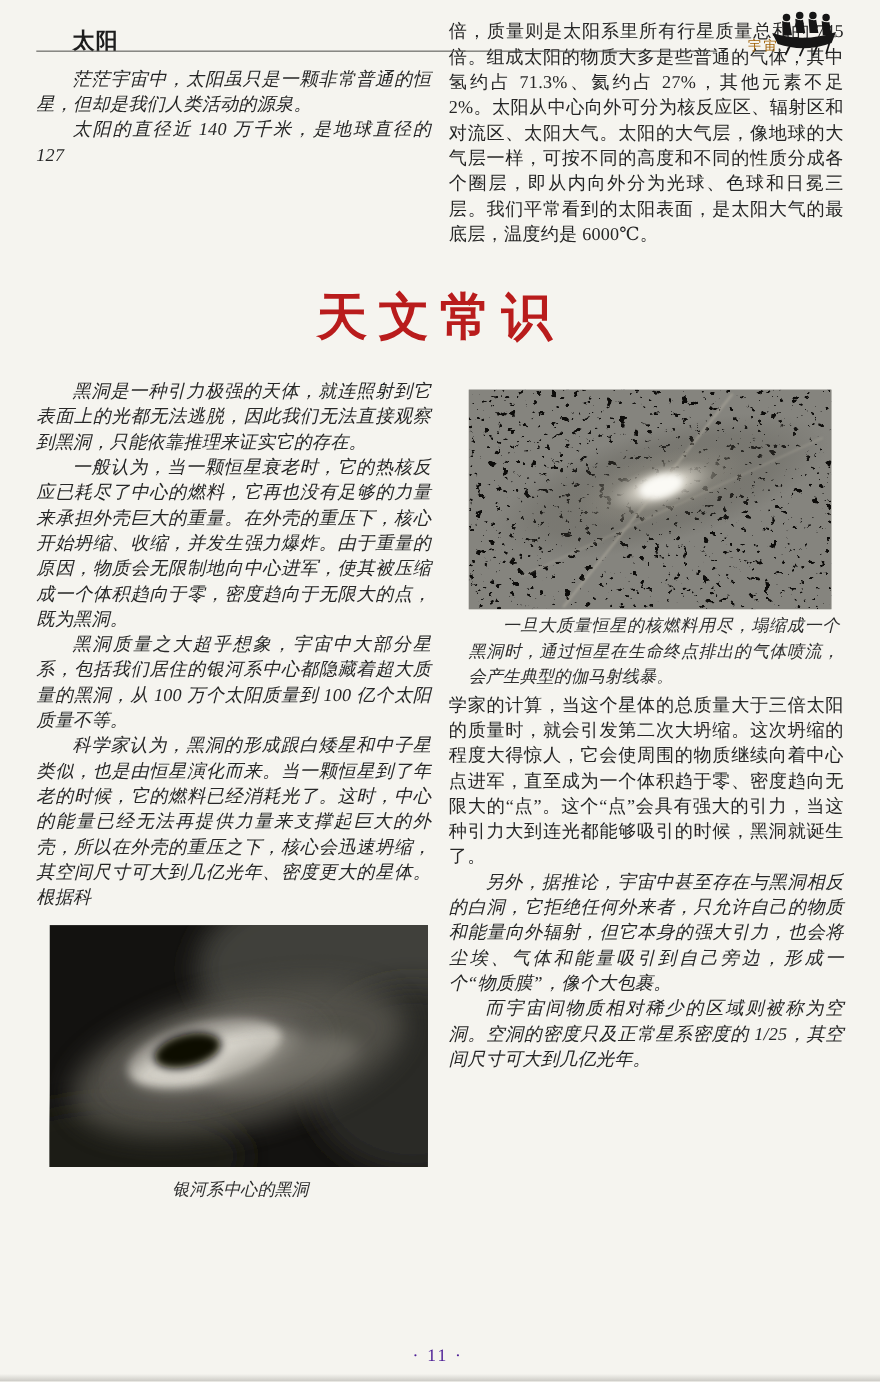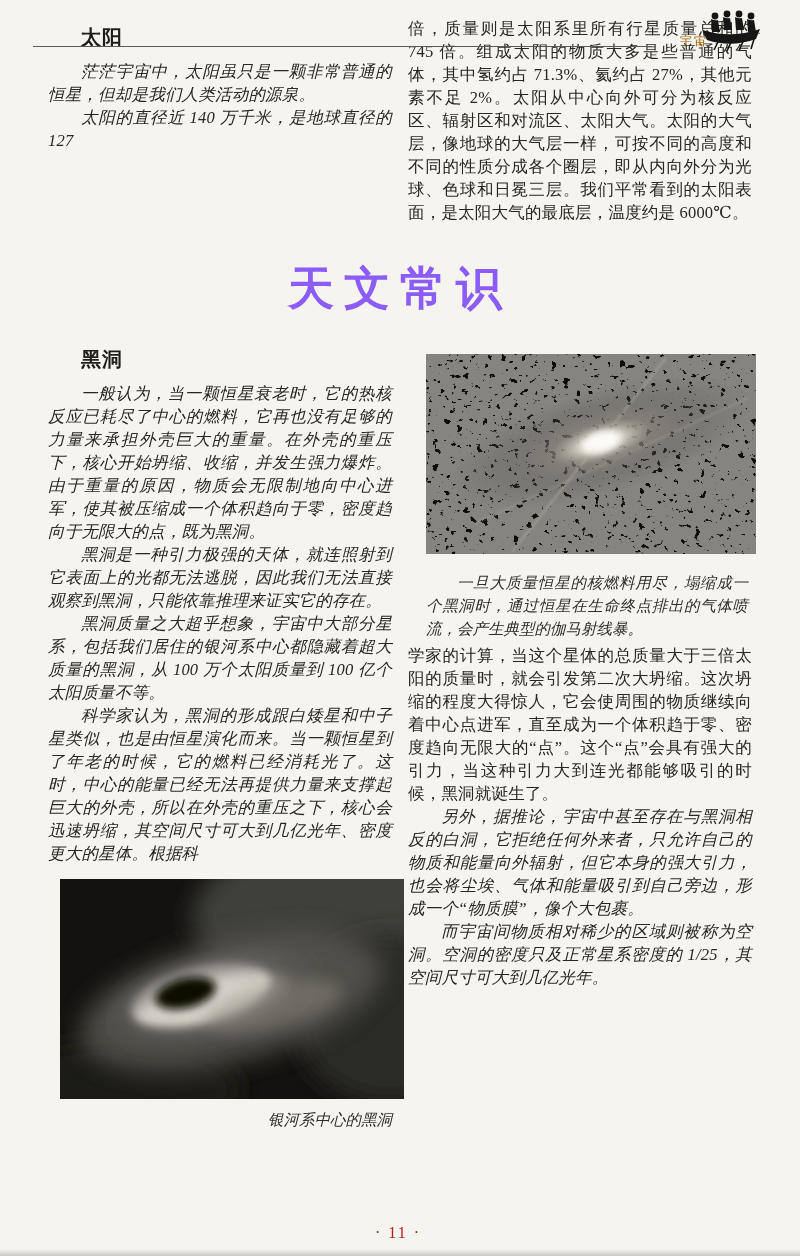--- a/index.html
+++ b/index.html
@@ -19,56 +19,56 @@
     font-size:12px;color:#a16207;letter-spacing:2px;
     font-family:"Liberation Sans","DejaVu Sans",sans-serif;
   }
   .hdr-dots{
     position:absolute;right:28px;top:40px;width:70px;
     color:#6b6a66;font-size:13px;letter-spacing:3px;
     transform:rotate(-14deg);transform-origin:left bottom;
   }
   .hdr-icon{position:absolute;right:36px;top:8px;}
   
-  .cols{display:flex;gap:16px;padding:0 48px;box-sizing:border-box;}
+  .cols{display:flex;gap:16px;padding:0 33px;box-sizing:border-box;}
   .col{flex:1;min-width:0;}
   p{
     margin:0;font-size:16.5px;line-height:23px;
     text-align:justify;text-justify:inter-ideograph;
     letter-spacing:0.2px;
   }
   p.indent{text-indent:2em;font-style:italic;}
   .cols.top{margin-top:14px;}
   h2.sec{
     margin:10px 0 9px 33px;font-size:20px;font-weight:700;color:#1d1d1d;
     font-family:"Liberation Sans","DejaVu Sans",sans-serif;letter-spacing:1px;
   }
   .col-right-top p{margin-top:3px;}
   
   h1.main-title{
     margin:34px 0 24px 0;text-align:center;
-    font-size:46px;font-weight:700;letter-spacing:10px;color:#8b5cf6;
+    font-size:46px;font-weight:700;letter-spacing:10px;color:#b91c1c;
     font-family:"Liberation Serif","DejaVu Serif",serif;
   }
   
   figure{margin:0;}
   .fig-right{margin:10px 0 0 18px;}
   .fig-right svg.photo{display:block;width:330px;height:200px;}
   .fig-left{margin:14px 0 0 12px;}
   .fig-left svg.photo{display:block;width:344px;height:220px;}
   figcaption{
     font-size:15.5px;line-height:23px;color:#2d2d2d;
     font-style:italic;
   }
-  .fig-right figcaption{margin-top:19px;text-indent:2em;text-align:justify;padding-right:4px;font-family:Liberation Mono, monospace;}
-  .fig-left figcaption{margin-top:9px;text-align:right;}
+  .fig-right figcaption{margin-top:4px;text-indent:2em;text-align:justify;padding-right:4px;}
+  .fig-left figcaption{margin-top:9px;text-align:center;}
   
   .footer{
     position:absolute;left:0;right:4px;bottom:14px;text-align:center;
-    font-size:16px;color:#b91c1c;letter-spacing:2px;
+    font-size:16px;color:#4c1d95;letter-spacing:2px;
   }
   .edge-shadow{
     position:absolute;left:0;right:0;bottom:0;height:7px;
     background:linear-gradient(to bottom,rgba(0,0,0,0),rgba(90,88,82,0.28));
   }
   .gap{height:2px;}
 </style>
 </head>
 <body>
 
@@ -106,23 +106,22 @@
     <div class="col col-right-top">
       <p>倍，质量则是太阳系里所有行星质量总和的 745 倍。组成太阳的物质大多是些普通的气体，其中氢约占 71.3%、氦约占 27%，其他元素不足 2%。太阳从中心向外可分为核反应区、辐射区和对流区、太阳大气。太阳的大气层，像地球的大气层一样，可按不同的高度和不同的性质分成各个圈层，即从内向外分为光球、色球和日冕三层。我们平常看到的太阳表面，是太阳大气的最底层，温度约是 6000℃。</p>
     </div>
   </section>
 
   <h1 class="main-title">天文常识</h1>
 
   <section class="cols bottom">
 
     <div class="col">
-      <h2 class="sec" style="margin-top:2px">黑洞</h2>
+      <p class="indent">黑洞是一种引力极强的天体，就连照射到它表面上的光都无法逃脱，因此我们无法直接观察到黑洞，只能依靠推理来证实它的存在。</p>
       <p class="indent">一般认为，当一颗恒星衰老时，它的热核反应已耗尽了中心的燃料，它再也没有足够的力量来承担外壳巨大的重量。在外壳的重压下，核心开始坍缩、收缩，并发生强力爆炸。由于重量的原因，物质会无限制地向中心进军，使其被压缩成一个体积趋向于零，密度趋向于无限大的点，既为黑洞。</p>
-      <p class="indent">黑洞是一种引力极强的天体，就连照射到它表面上的光都无法逃脱，因此我们无法直接观察到黑洞，只能依靠推理来证实它的存在。</p>
       <p class="indent">黑洞质量之大超乎想象，宇宙中大部分星系，包括我们居住的银河系中心都隐藏着超大质量的黑洞，从 100 万个太阳质量到 100 亿个太阳质量不等。</p>
       <p class="indent">科学家认为，黑洞的形成跟白矮星和中子星类似，也是由恒星演化而来。当一颗恒星到了年老的时候，它的燃料已经消耗光了。这时，中心的能量已经无法再提供力量来支撑起巨大的外壳，所以在外壳的重压之下，核心会迅速坍缩，其空间尺寸可大到几亿光年、密度更大的星体。根据科</p>
 
       <figure class="fig-left">
         <svg class="photo" viewBox="0 0 344 220" preserveAspectRatio="none" role="img">
           <defs>
             <filter id="lb12" x="-40%" y="-40%" width="180%" height="180%">
                 <feGaussianBlur stdDeviation="12"></feGaussianBlur>
               </filter>
             <filter id="lb8" x="-40%" y="-40%" width="180%" height="180%">

